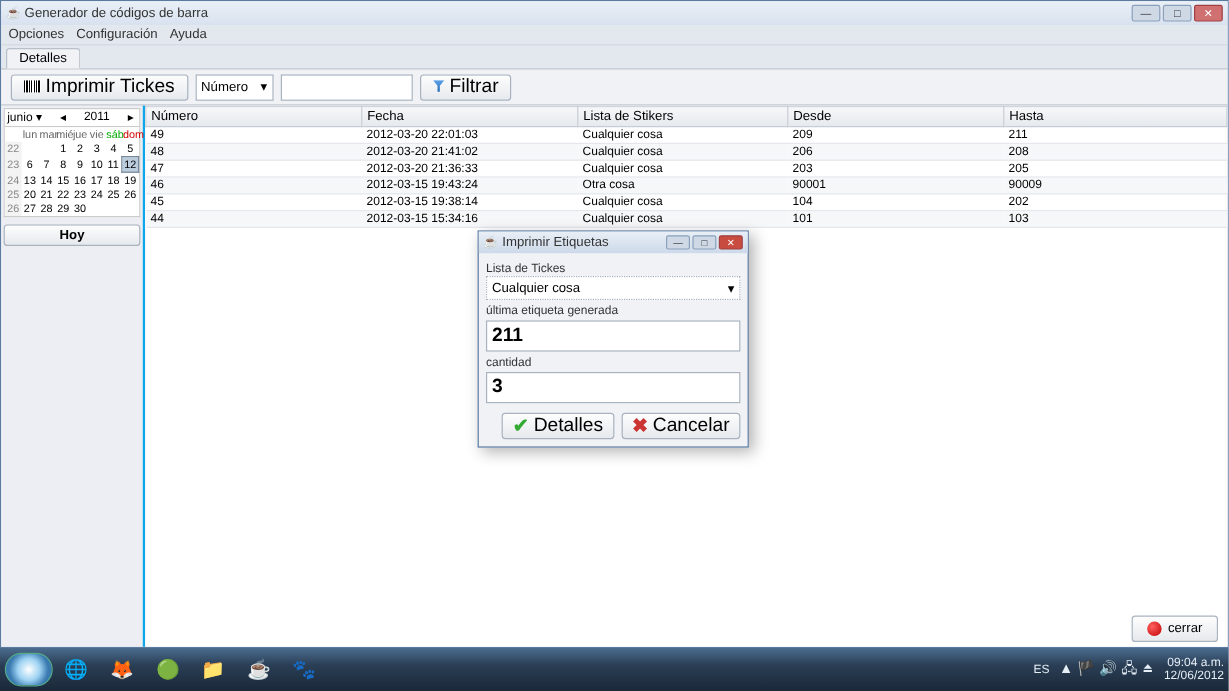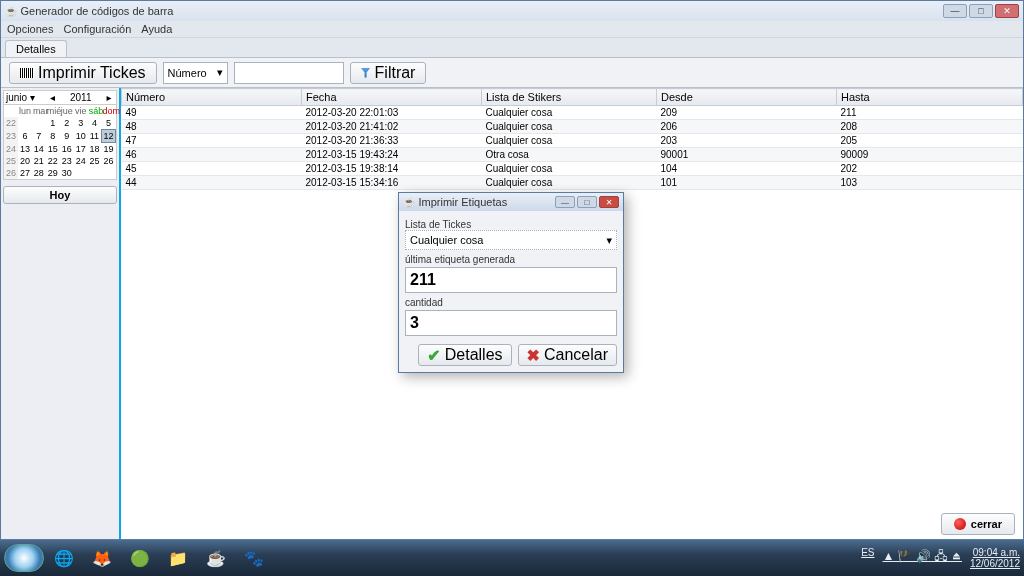--- a/index.html
+++ b/index.html
@@ -30,21 +30,21 @@
   .cal-grid td { text-align:center; padding:1px;margin-left:26px; }
   .cal-grid td.wk { color:#888; background:#f3f3f3; }
   .cal-grid td.sel { background:#bcd; border:1px solid #789; }
   .hoy { margin-top:6px; height:18px; background:linear-gradient(#fdfdfd,#e6e9ed); border:1px solid #a9b3c0; border-radius:3px; font-size:11px; text-align:center; line-height:16px;font-weight:bold; }
   .grid { flex:1; background:#fff; overflow:auto; font-size:11px; }
   .grid table { width:100%; border-collapse:collapse; }
   .grid th { background:linear-gradient(#f6f7f9,#e6e9ed); border:1px solid #c6ccd4; text-align:left; padding:2px 4px; font-weight:normal; font-size:11px; }
   .grid td { border-bottom:1px solid #e4e7ec; padding:1px 4px; font-size:10px; }
   .grid tr:nth-child(even) td { background:#f6f7f9; }
   .footer { position:absolute; bottom:0; right:8px; height:30px; display:flex; align-items:center; }
-  .cerrar { height:22px; background:linear-gradient(#fdfdfd,#e6e9ed); border:1px solid #a9b3c0; border-radius:3px; padding:0 12px; font-size:11px; display:flex; align-items:center; gap:5px;font-weight:bold; }
+  .cerrar { height:22px; background:linear-gradient(#fdfdfd,#e6e9ed); border:1px solid #a9b3c0; border-radius:3px; padding:0 12px; font-size:11px; display:flex; align-items:center; gap:5px; }
   .cerrar::before { content:""; width:12px; height:12px; border-radius:50%; background:radial-gradient(circle at 35% 35%, #ff6060, #c00000); display:inline-block; }
   
   .modal { position:absolute; left:398px; top:192px; width:226px; background:#f0f2f6; border:1px solid #5a7aa0; box-shadow:4px 4px 12px rgba(0,0,0,.3); }
   .modal .titlebar { height:18px; background:linear-gradient(#e9eff6,#cdd9ea); }
   .modal .titlebar .wicons span { width:20px; height:12px; font-size:8px; }
   .modal .titlebar .wicons span.close { background:#c84d40; }
   .modal-body { padding:4px 6px 6px; font-size:11px; }
   .modal-body .lbl { font-size:10px; color:#333; margin-top:4px; }
   .modal-body .field { background:#fff; border:1px solid #a9b3c0; padding:3px 4px; margin-top:2px; }
   .modal-body .field.big { font-size:16px; font-weight:bold; }
@@ -54,21 +54,21 @@
   .check::before { content:"✔"; color:#3a3; font-weight:bold; }
   .cross::before { content:"✖"; color:#c33; font-weight:bold; }
   .barcode::before { content:""; display:inline-block; width:14px; height:10px; background:repeating-linear-gradient(90deg,#000 0 1px,#fff 1px 2px); }
   .funnel::before { content:""; display:inline-block; width:10px; height:10px; background:linear-gradient(#5aa0e8,#2a6db8); clip-path: polygon(0 0,100% 0,60% 50%,60% 100%,40% 100%,40% 50%); }
   .java::before { content:"☕"; font-size:10px; }
   
   .taskbar { position:absolute; bottom:0; left:0; width:1024px; height:36px; background:linear-gradient(#4b6c8f,#2a3e55 40%,#1a2838); display:flex; align-items:center; justify-content:space-between; padding:0 4px; }
   .tb-left { display:flex; gap:2px; align-items:center; }
   .tb-left .ico { width:36px; height:28px; border-radius:3px; display:flex; align-items:center; justify-content:center; font-size:16px; }
   .start { width:40px; height:28px; border-radius:14px; background:radial-gradient(circle,#fff 0%,#9dd2f2 40%,#3a7ab0 70%); border:1px solid #5a8; }
-  .tb-right { display:flex; align-items:flex-start; gap:8px; color:#e6eef6; font-size:10px;text-decoration:underline; }
+  .tb-right { display:flex; align-items:center; gap:8px; color:#e6eef6; font-size:10px; }
   .tray { display:flex; gap:5px; font-size:12px; }
   .clock { text-align:right; line-height:11px; }
 </style>
 </head>
 <body>
 
 <div class="window">
   <div class="titlebar">
     <span><span class="java"></span> <span>Generador de códigos de barra</span></span>
     <span class="wicons">

